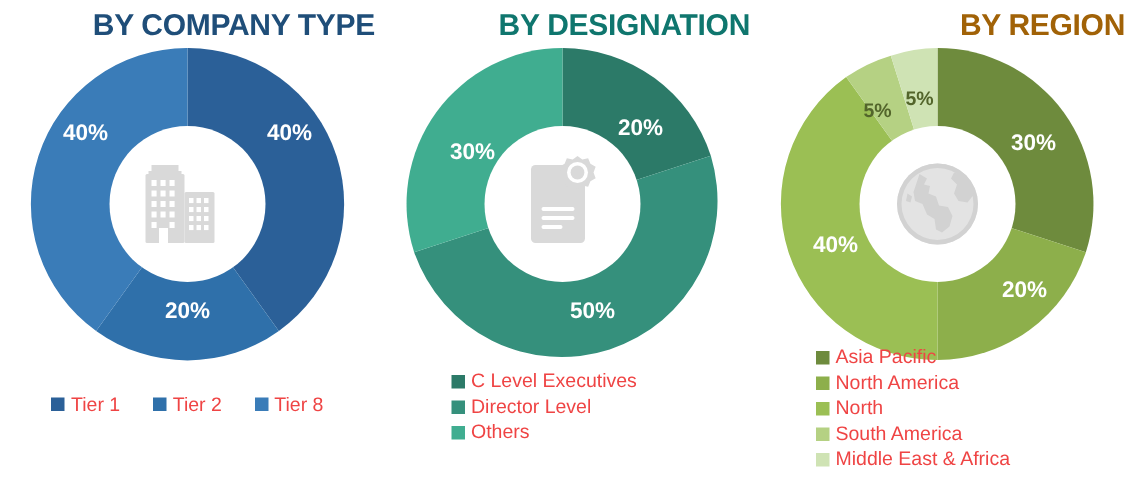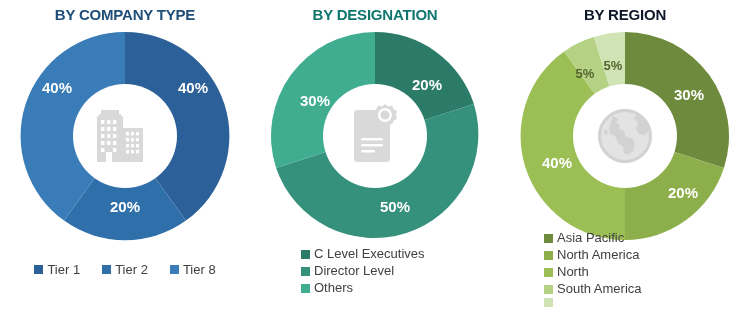--- a/index.html
+++ b/index.html
@@ -26,29 +26,29 @@
   }
   .panel-company { left: 0; }
   .panel-designation { left: 250px; }
   .panel-region { left: 500px; }
 
   .panel-title {
     position: absolute;
     top: 6px;
     left: 0;
     width: 250px;
-    text-align: center;
-    font-size: 15px;
+    text-align: right;
+    font-size: 20px;
     font-weight: bold;
     letter-spacing: -0.2px;
     font-family: "Liberation Sans", sans-serif;
   }
   .title-company { color: #1F4E79; }
   .title-designation { color: #0f766e; }
-  .title-region { color: #0f172a; }
+  .title-region { color: #a16207; }
 
   .donut-wrap {
     position: absolute;
     left: 50%;
     transform: translateX(-50%);
   }
   .donut-company { top: 28px; }
   .donut-designation { top: 28px; }
   .donut-region { top: 28px; }
 
@@ -79,21 +79,21 @@
   .legend-company {
     top: 262px;
     gap: 22px;
     align-items: flex-end;
   }
   .legend-item {
     display: flex;
     align-items: center;
     gap: 4px;
     font-size: 13px;
-    color: #404040;
+    color: #ef4444;
     font-family: "Liberation Sans", sans-serif;
     white-space: nowrap;
   }
   .swatch {
     width: 9px;
     height: 9px;
     display: inline-block;
     flex: 0 0 auto;
   }
 
@@ -313,17 +313,18 @@
       <div class="legend-item">
         <span class="swatch" style="background:#9BBF54"></span>
         <span>North</span>
       </div>
       <div class="legend-item">
         <span class="swatch" style="background:#B5D183"></span>
         <span>South America</span>
       </div>
       <div class="legend-item">
         <span class="swatch" style="background:#CFE3B4"></span>
+        <span>Middle East &amp; Africa</span>
       </div>
     </div>
   </div>
 
 </div>
 
 </body></html>

